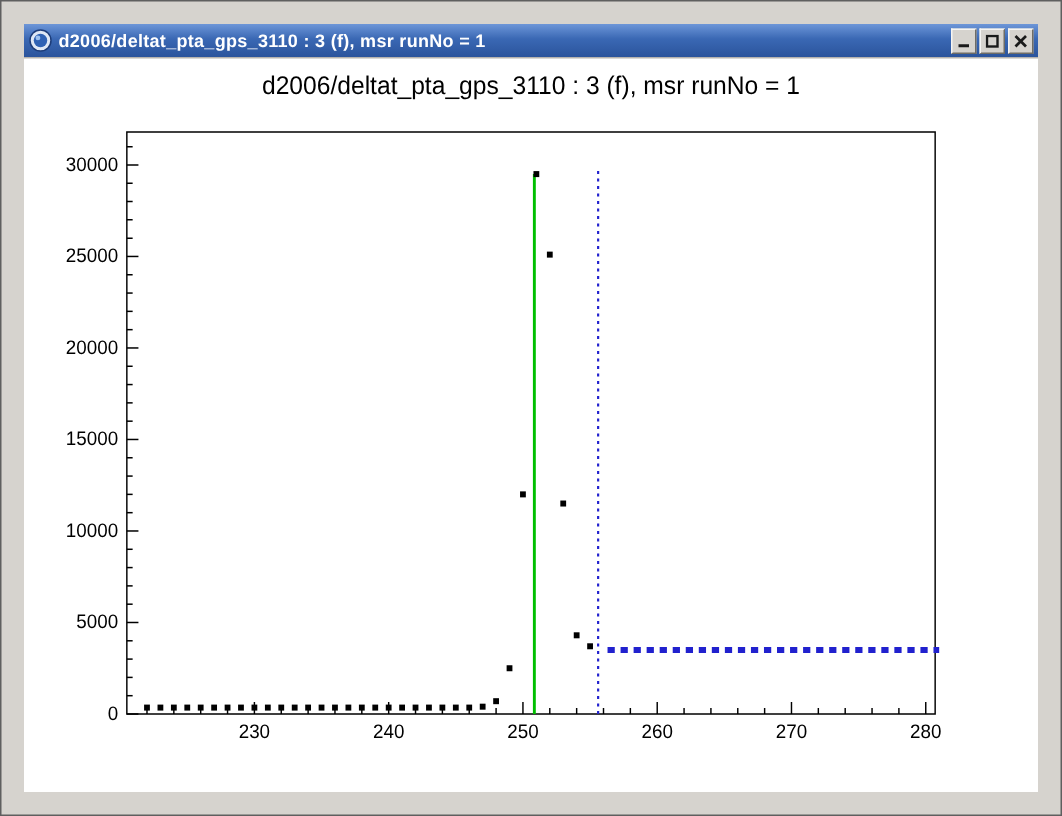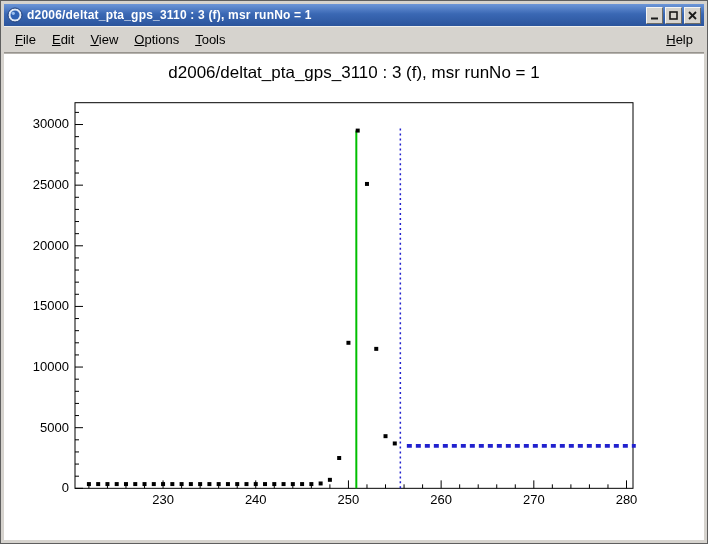--- a/index.html
+++ b/index.html
@@ -1,18 +1,18 @@
 <!DOCTYPE html>
 <html><head>
 <meta charset="utf-8">
 <style>
   html,body{margin:0;padding:0;background:#888;}
   .window{
     width:708px;height:544px;box-sizing:border-box;
-    background:#d6d3ce;border:1px solid #5f5f5f;padding:3px;
+    background:#d6d3ce;border:1px solid #5f5f5f;padding:15px;
     display:flex;flex-direction:column;
     font-family:"Liberation Sans",sans-serif;
   }
   .titlebar{
     height:22px;flex:0 0 22px;display:flex;align-items:center;gap:4px;
     padding:0 3px;
     background:linear-gradient(to bottom,#6d96d8 0%,#3a68b4 45%,#2b549c 100%);
   }
   .app-icon{width:16px;height:16px;display:inline-flex;}
   .title-text{
@@ -69,33 +69,20 @@
         </button>
         <button class="tb-btn">
           <svg width="9" height="9" viewBox="0 0 9 9">
             <line x1="1" y1="1" x2="8" y2="8" stroke="#1a1a1a" stroke-width="1.8"></line>
             <line x1="8" y1="1" x2="1" y2="8" stroke="#1a1a1a" stroke-width="1.8"></line>
           </svg>
         </button>
       </span>
   </div>
 
-  <div class="menubar">
-    <span id="menu-left" style="display:flex;">
-        <span class="menu-item"><u>F</u>ile</span>
-        <span class="menu-item"><u>E</u>dit</span>
-        <span class="menu-item"><u>V</u>iew</span>
-        <span class="menu-item"><u>O</u>ptions</span>
-        <span class="menu-item"><u>T</u>ools</span>
-      </span>
-    <span class="menu-spacer"></span>
-    <span id="menu-right" style="display:flex;">
-        <span class="menu-item"><u>H</u>elp</span>
-      </span>
-  </div>
 
   <div class="content">
     <svg id="chart-svg" viewBox="0 0 700 489" preserveAspectRatio="none">
         <text x="350" y="24" text-anchor="middle" font-size="17" fill="#000">d2006/deltat_pta_gps_3110 : 3 (f), msr runNo = 1</text>
         <rect x="71" y="49" width="558" height="388" fill="none" stroke="#000" stroke-width="1"></rect>
         <g stroke="#000">
           <line x1="84.90365448504984" y1="437" x2="84.90365448504984" y2="433"></line>
           <line x1="103.44186046511629" y1="437" x2="103.44186046511629" y2="433"></line>
           <line x1="121.98006644518273" y1="437" x2="121.98006644518273" y2="433"></line>
           <line x1="140.51827242524917" y1="437" x2="140.51827242524917" y2="433"></line>

